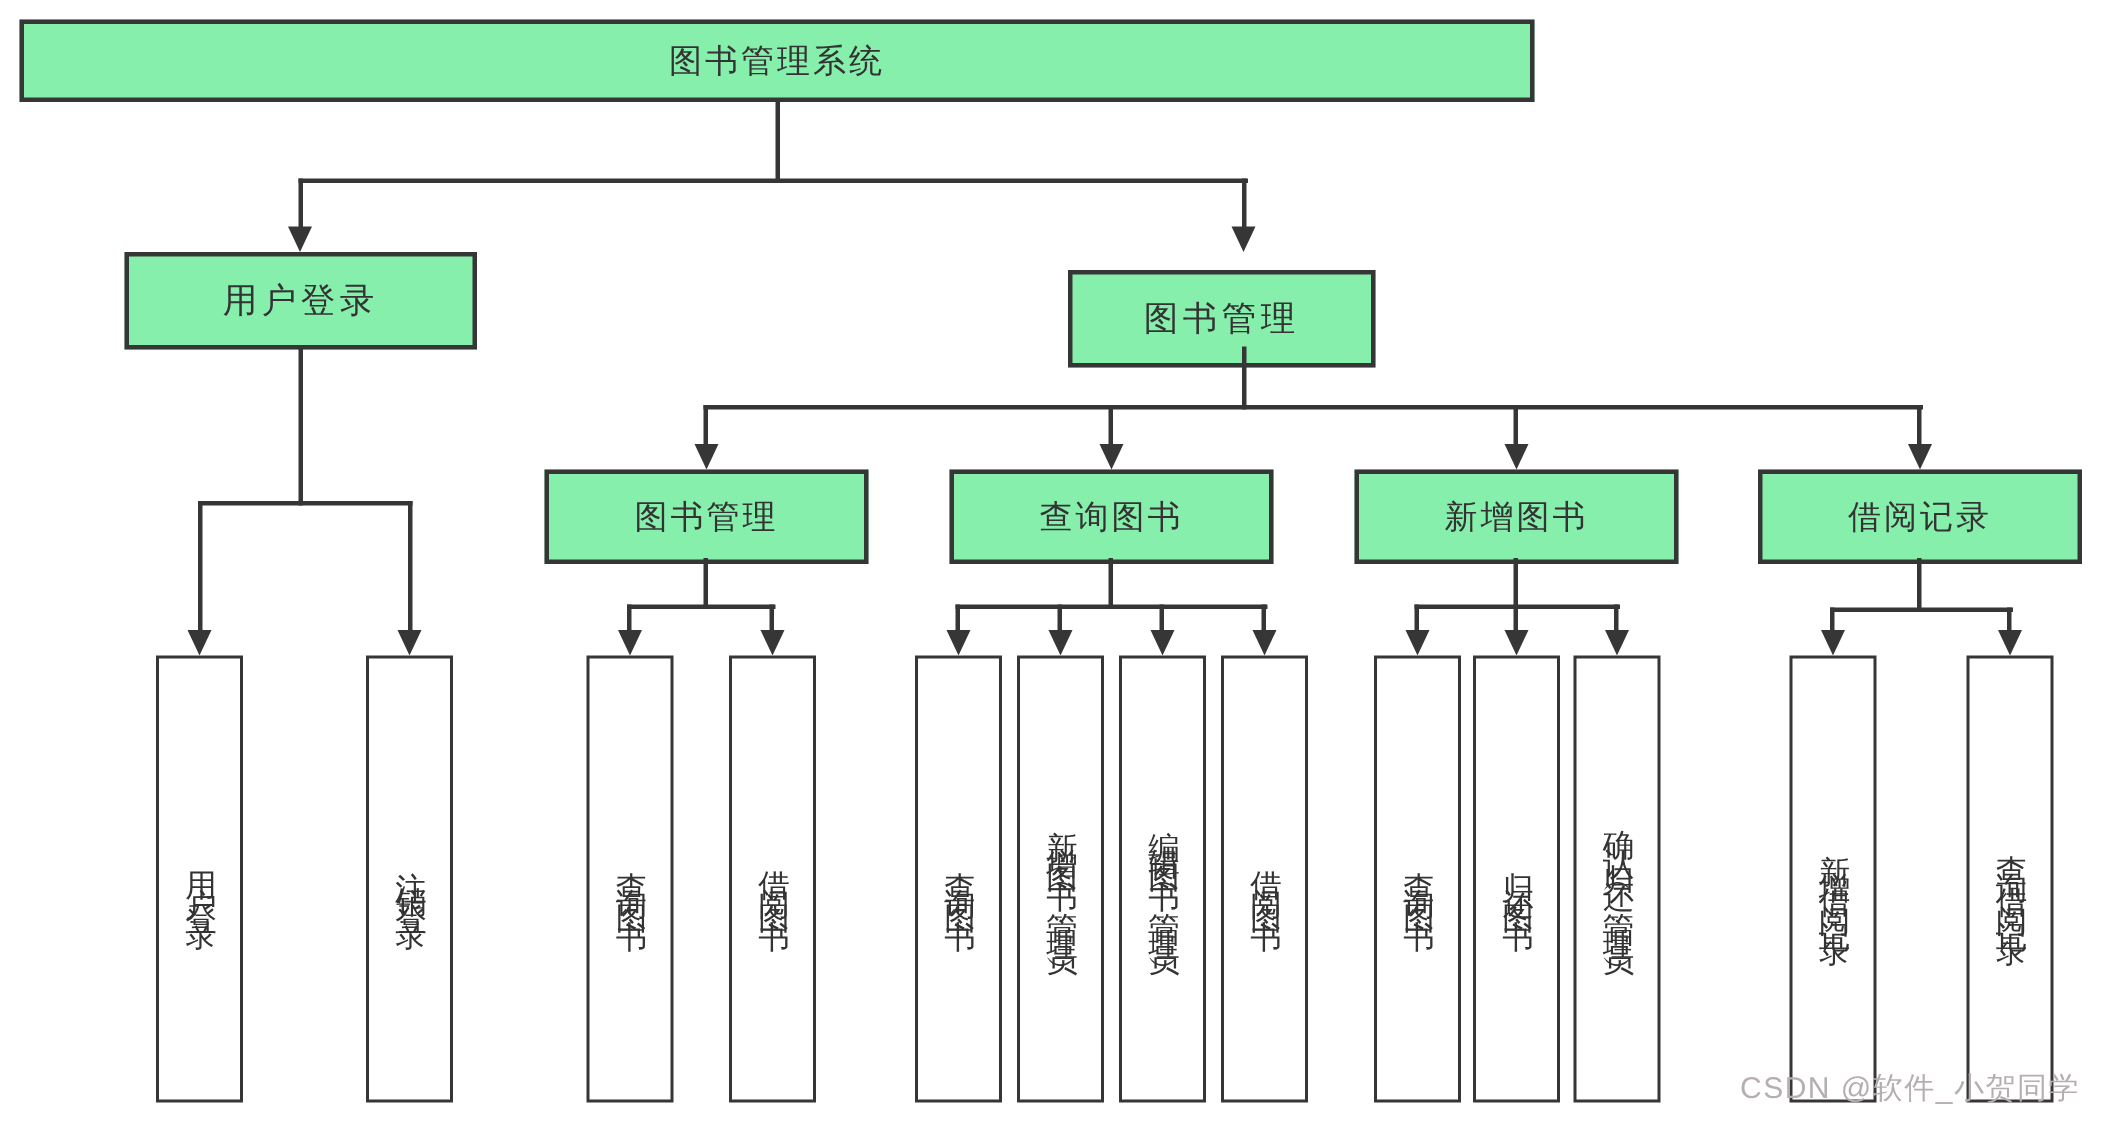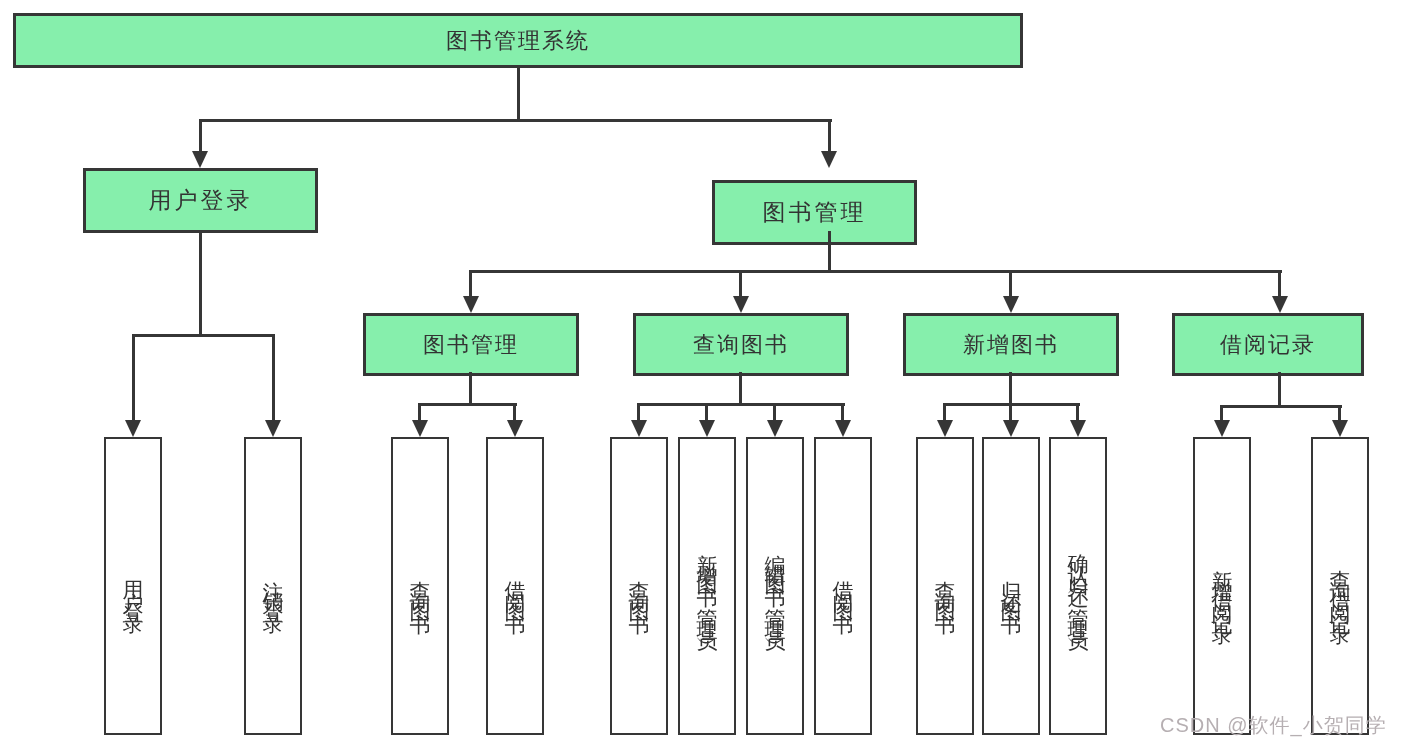--- a/index.html
+++ b/index.html
@@ -78,21 +78,21 @@
 
   <div class="box" style="left:363px;top:313px;width:216px;height:63px">
     <span>图书管理</span>
   </div>
   <div class="box" style="left:633px;top:313px;width:216px;height:63px">
     <span>查询图书</span>
   </div>
   <div class="box" style="left:903px;top:313px;width:216px;height:63px">
     <span>新增图书</span>
   </div>
-  <div class="box" style="left:1172px;top:313px;width:192px;height:63px">
+  <div class="box" style="left:1172px;top:313px;width:216px;height:63px">
     <span>借阅记录</span>
   </div>
 
   <div class="vl" style="left:469px;top:372px;height:34px"></div>
   <div class="hl" style="left:418px;top:403px;width:99px"></div>
   <div class="vl" style="left:418px;top:403px;height:21px"></div>
   <div class="tri" style="left:412px;top:420px"></div>
   <div class="vl" style="left:513px;top:403px;height:21px"></div>
   <div class="tri" style="left:507px;top:420px"></div>
 

